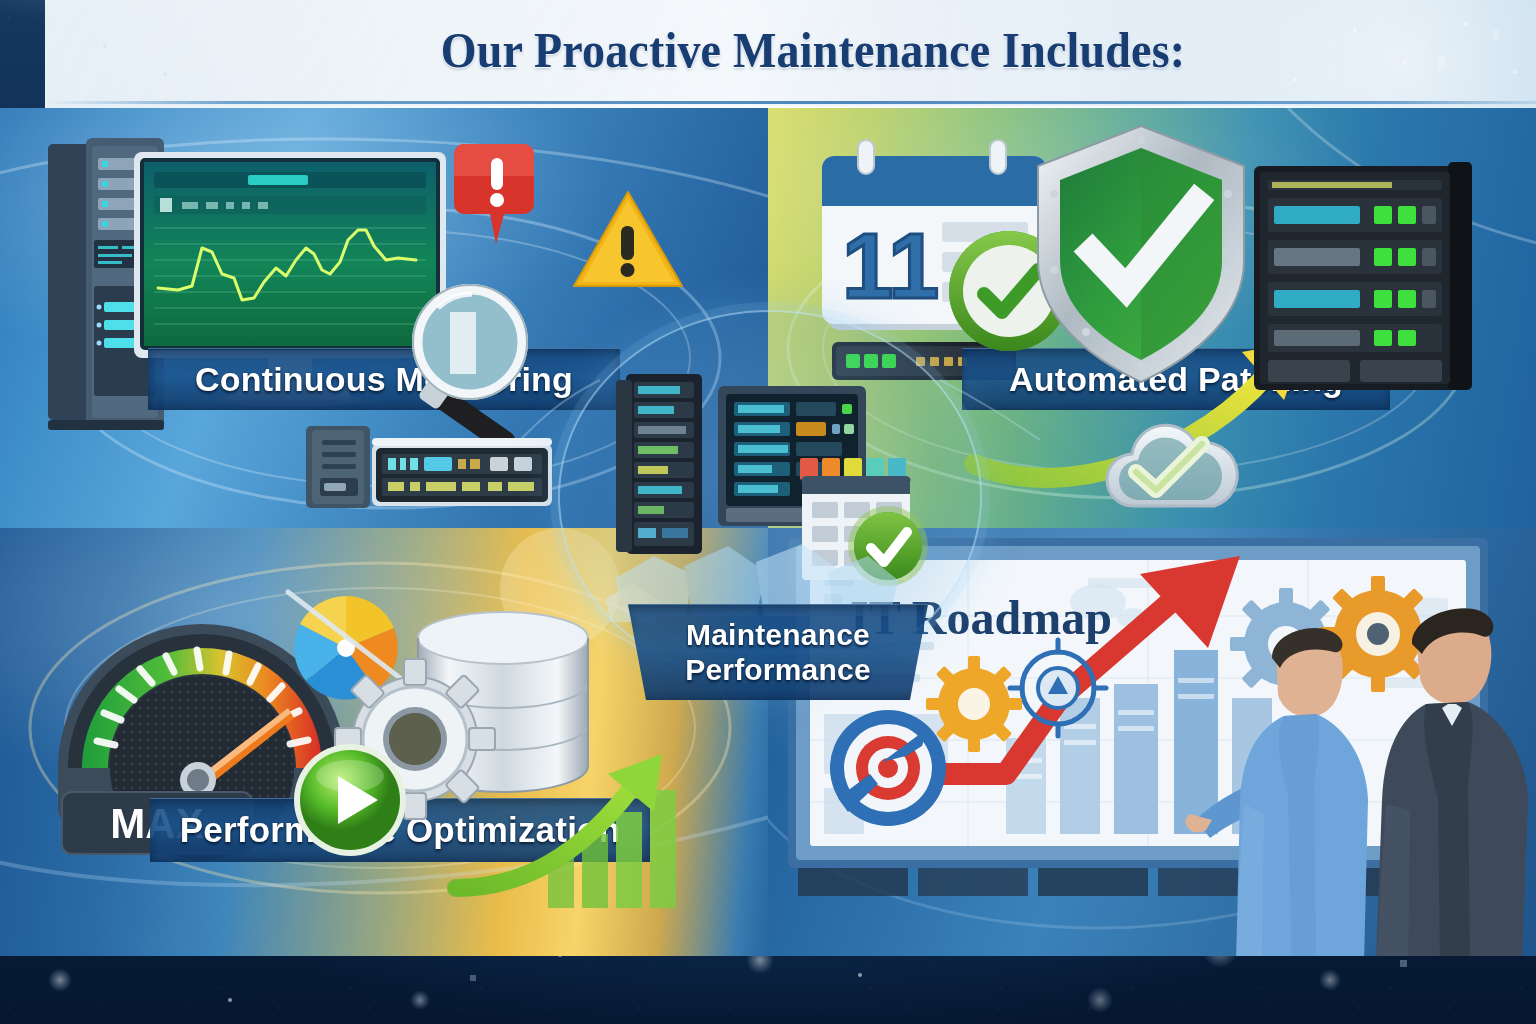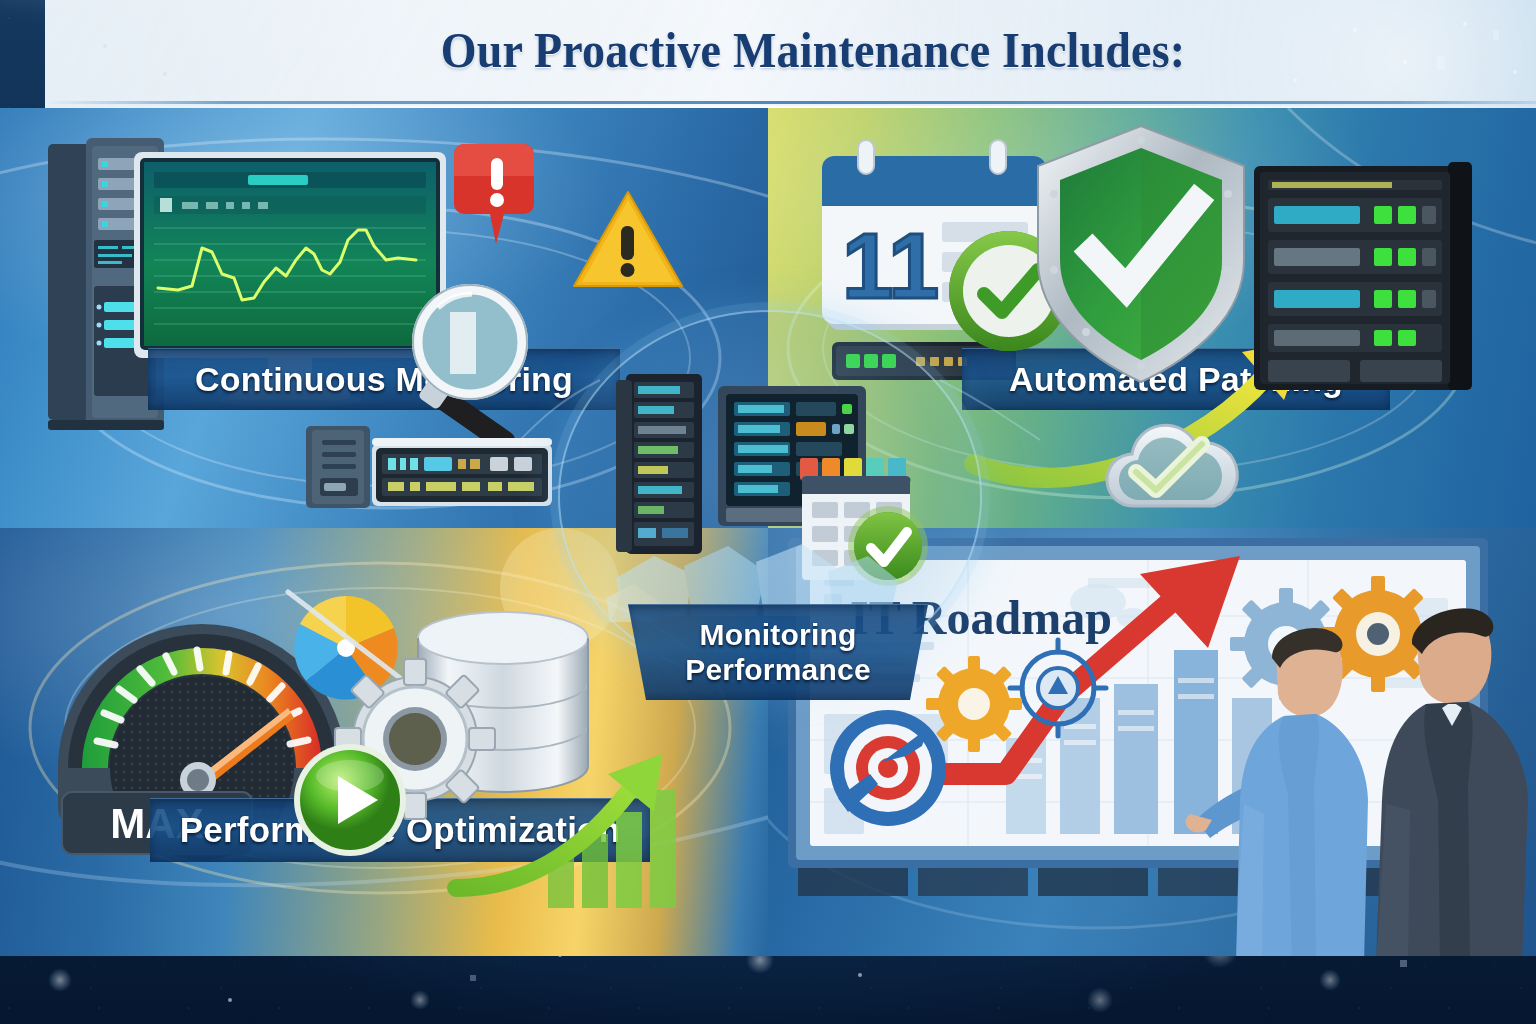--- a/index.html
+++ b/index.html
@@ -1117,17 +1117,17 @@
 
   <div class="caption" id="cap-tl">Continuous Monitoring</div>
 
   <div class="caption" id="cap-tr">Automated Patching</div>
 
   <div class="caption" id="cap-bl">Performance Optimization</div>
 
   <div class="caption" id="cap-br">Strategic IT Guidance</div>
 
   <div class="caption" id="cap-center">
-    <span>Monitoring</span>
+    <span>Maintenance</span>
     <span>Performance</span>
   </div>
 
 </div>
 
 </body></html>

